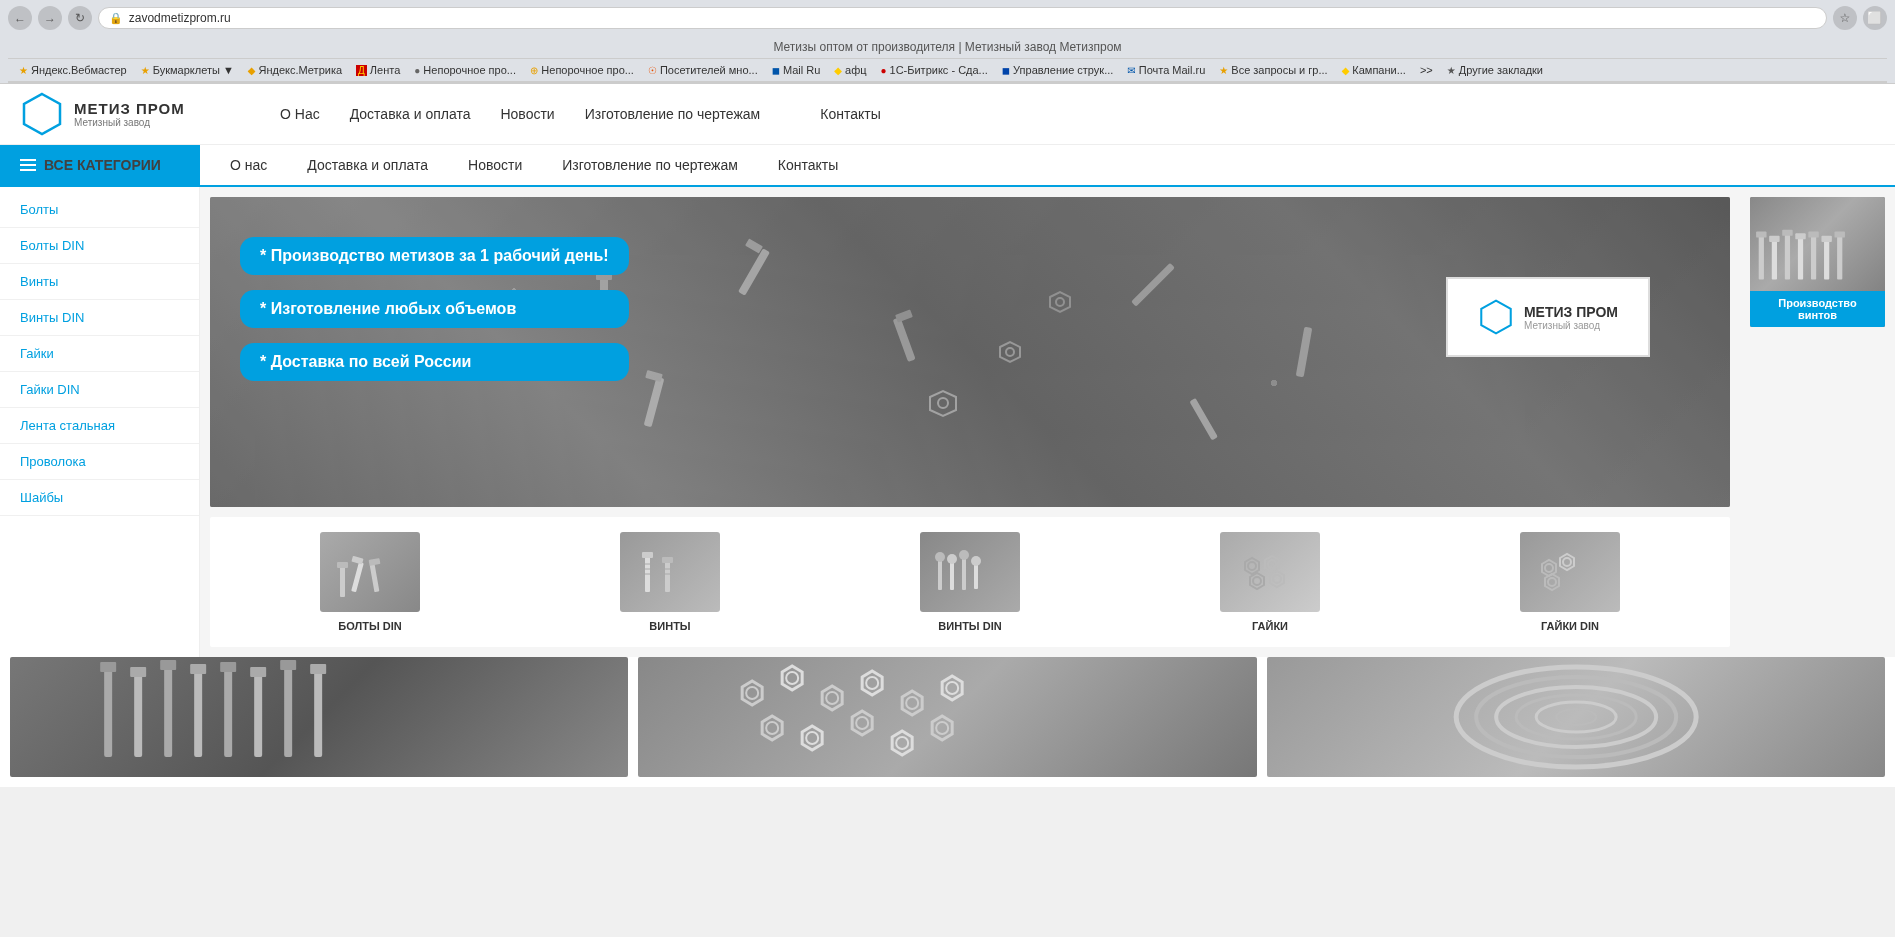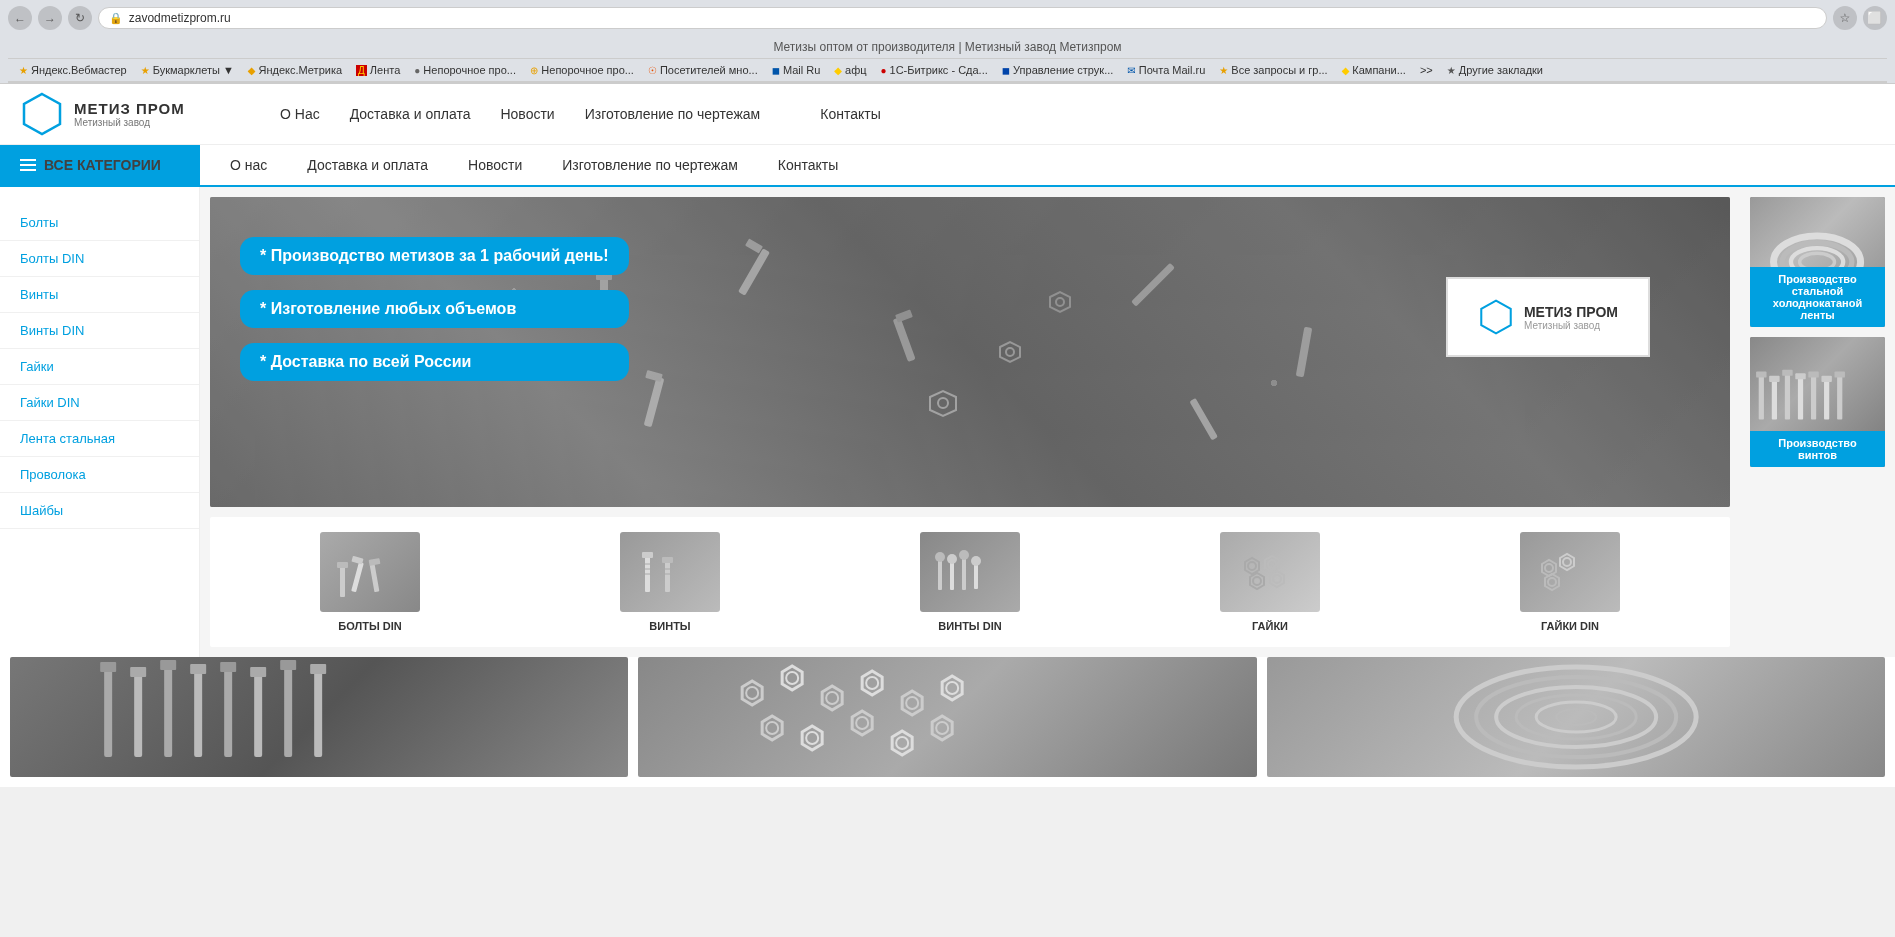--- a/index.html
+++ b/index.html
@@ -131,21 +131,21 @@
       display: flex;
       gap: 0;
     }
 
     
     .sidebar {
       width: 200px;
       min-width: 200px;
       background: white;
       border-right: 1px solid #eee;
-      padding-top: 18px;
+      padding-top: 5px;
     }
     .sidebar-item {
       padding: 10px 20px;
       font-size: 13px;
       color: #00a0e0;
       cursor: pointer;
       border-bottom: 1px solid #f0f0f0;
     }
 
     
@@ -523,32 +523,20 @@
               <circle cx="22" cy="40" r="4" fill="none" stroke="#bbb" stroke-width="2"></circle>
             </svg>
           </div>
           <div class="cat-thumb-label">ГАЙКИ DIN</div>
         </div>
       </div>
     </div>
 
     <div class="right-sidebar">
 
-      <div class="right-card">
-        <div class="right-card-img" style="background: linear-gradient(135deg, #999 0%, #bbb 40%, #888 100%);">
-          <svg width="100%" height="100%" viewBox="0 0 155 130" style="position:absolute;">
-
-            <ellipse cx="77" cy="65" rx="50" ry="30" fill="none" stroke="#ddd" stroke-width="8"></ellipse>
-            <ellipse cx="77" cy="65" rx="40" ry="22" fill="none" stroke="#bbb" stroke-width="6"></ellipse>
-            <ellipse cx="77" cy="65" rx="30" ry="16" fill="none" stroke="#ddd" stroke-width="5"></ellipse>
-            <ellipse cx="77" cy="65" rx="20" ry="10" fill="none" stroke="#ccc" stroke-width="4"></ellipse>
-          </svg>
-        </div>
-        <div class="right-card-label">Производство стальной холоднокатаной ленты</div>
-      </div>
 
       <div class="right-card">
         <div class="right-card-img" style="background: linear-gradient(135deg, #888 0%, #aaa 40%, #777 100%);">
           <svg width="100%" height="100%" viewBox="0 0 155 100" style="position:absolute;">
             <rect x="10" y="20" width="6" height="50" fill="#ccc" rx="1"></rect>
             <rect x="7" y="15" width="12" height="7" fill="#bbb" rx="1"></rect>
             <rect x="25" y="25" width="6" height="45" fill="#ddd" rx="1"></rect>
             <rect x="22" y="20" width="12" height="7" fill="#ccc" rx="1"></rect>
             <rect x="40" y="18" width="6" height="52" fill="#ccc" rx="1"></rect>
             <rect x="37" y="13" width="12" height="7" fill="#bbb" rx="1"></rect>

